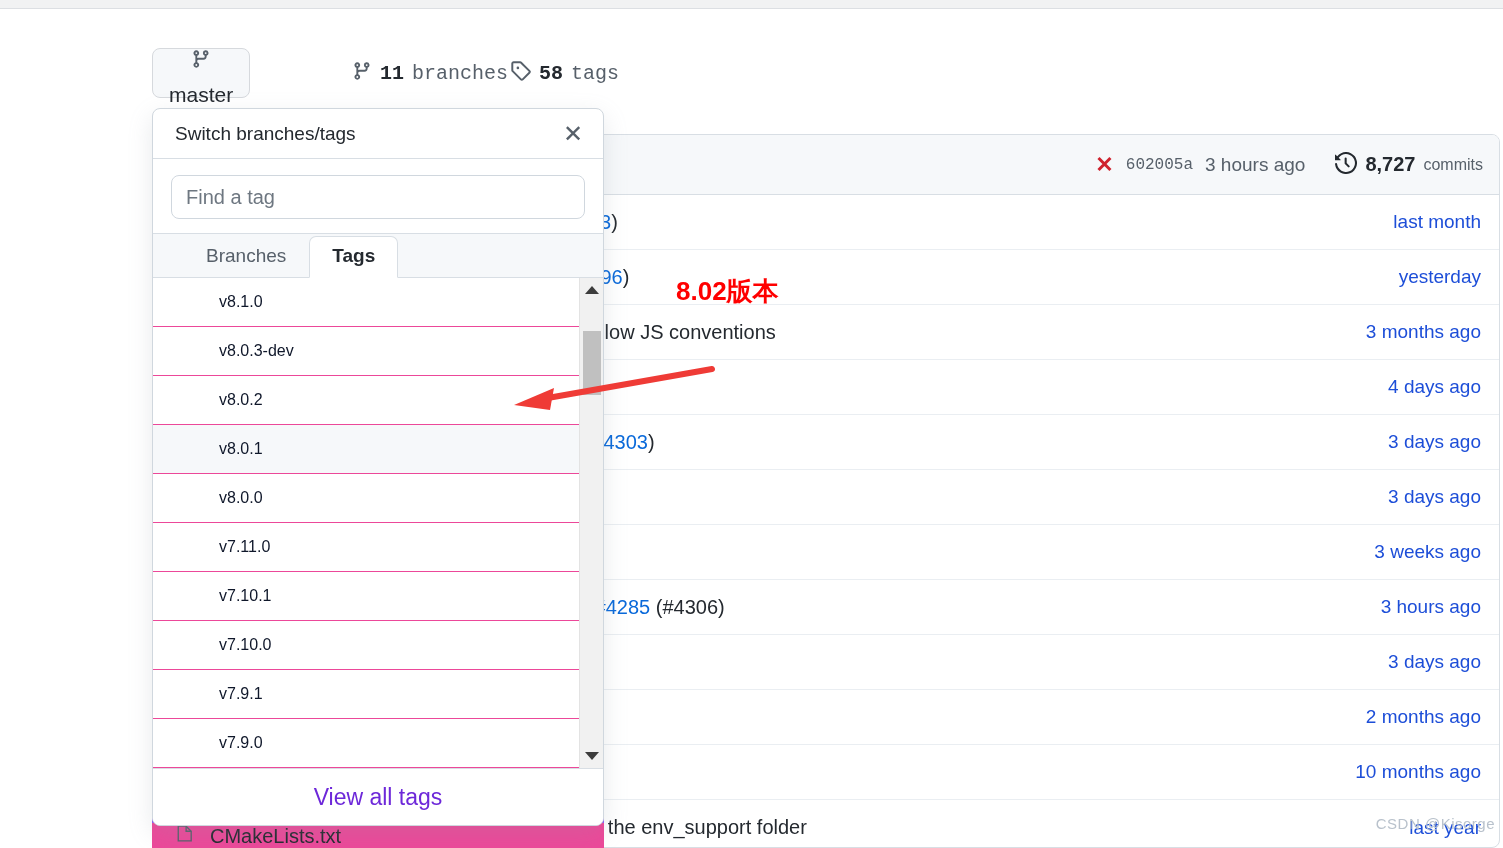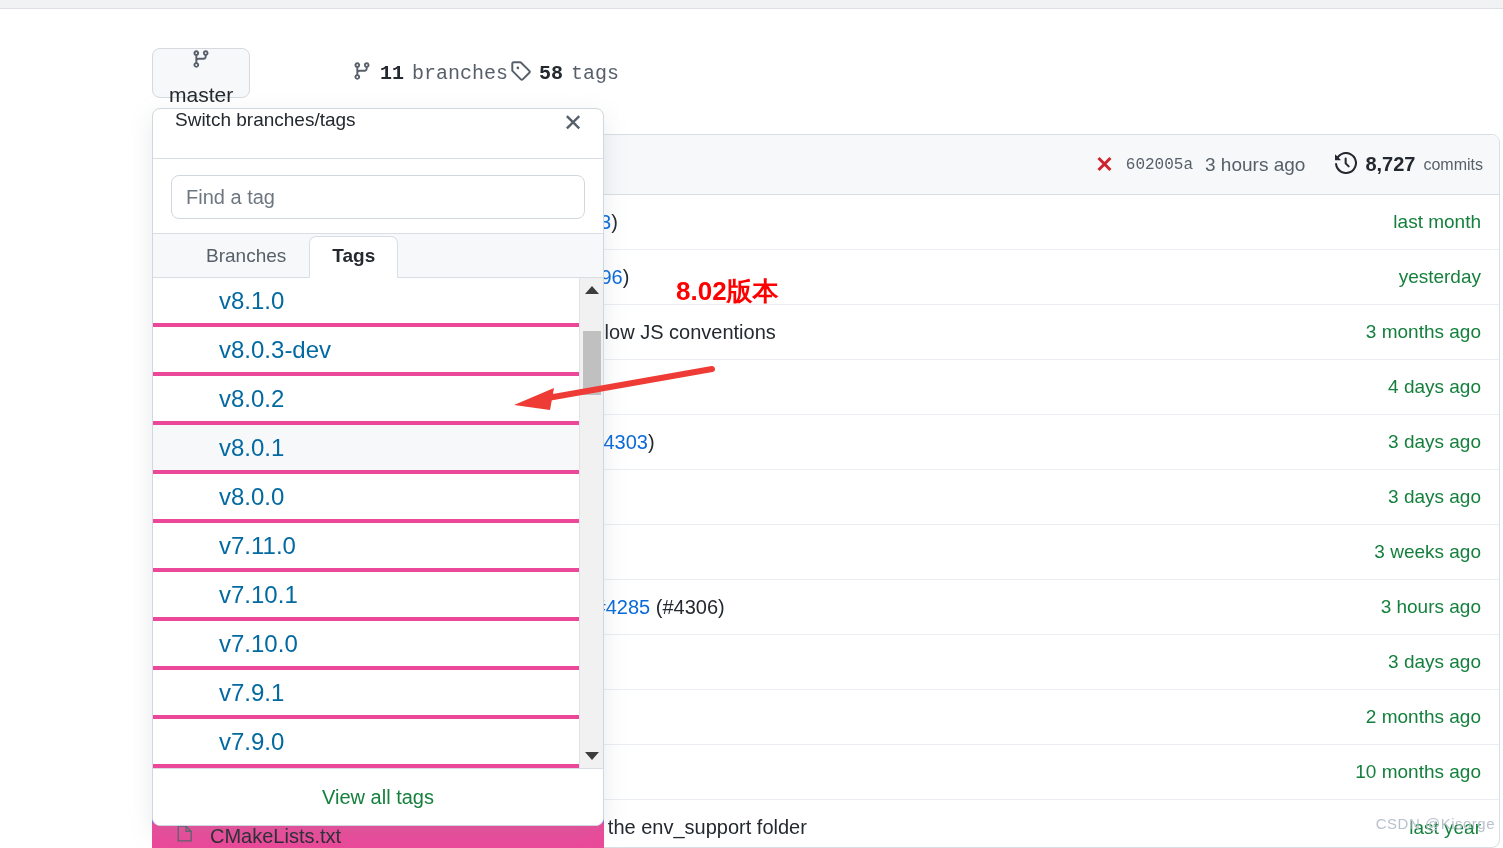--- a/index.html
+++ b/index.html
@@ -97,41 +97,41 @@
   .commit-count .w { font-size: 16px; color: #57606a; }
 
   .commit-row {
     display: flex; align-items: center; justify-content: space-between;
     height: 55px; padding: 0 18px;
     border-bottom: 1px solid #eaeef2;
   }
   .commit-row:last-child { border-bottom: none; }
   .commit-row .ctext { font-size: 20px; color: #24292f; white-space: nowrap; }
   .commit-row .ctext a { color: #0969da; text-decoration: none; }
-  .commit-row .ctime { font-size: 19px; color: #15803d; white-space: nowrap; }
+  .commit-row .ctime { font-size: 19px; color: #1d4ed8; white-space: nowrap; }
 
   
   .file-row {
     position: absolute; left: 152px; top: 817px; width: 452px; height: 31px;
     display: flex; align-items: flex-end; gap: 16px; padding-left: 24px;
     background: #ec4899; border-top: 6px solid #8b5cf6;
   }
   .file-row .fname { font-size: 20px; color: #24292f; }
 
   
   .dropdown {
     position: absolute; left: 152px; top: 108px;
     width: 452px; height: 718px;
     background: #ffffff;
     border: 1px solid #d0d7de; border-radius: 8px;
     box-shadow: 0 8px 24px rgba(140,149,159,0.2);
     display: flex; flex-direction: column; overflow: hidden;
   }
   .dd-head {
-    height: 50px; display: flex; align-items: flex-start; justify-content: space-between;
+    height: 50px; display: flex; align-items: center; justify-content: space-between;
     padding: 0 16px 0 22px; border-bottom: 1px solid #d8dee4;
   }
   .dd-head .title { font-size: 19px; color: #24292f; }
   .close-x {
     font-size: 24px; color: #57606a; line-height: 1; cursor: pointer;
     padding: 2px 4px; font-weight: 300;
   }
   .dd-search { padding: 16px 18px 14px; border-bottom: 1px solid #d8dee4; }
   .dd-search input {
     width: 100%; height: 44px; padding: 0 14px;
@@ -153,22 +153,22 @@
     position: relative; top: 1px;
   }
   .dd-tab.active {
     background: #ffffff; color: #24292f; font-weight: 600;
     border-color: #d8dee4; border-bottom-color: #ffffff;
   }
 
   .dd-list { position: relative; flex: 1; overflow: hidden; background: #fff; }
   .tag-row {
     height: 49px; display: flex; align-items: center;
-    padding-left: 66px; font-size: 24px; color: #0369a1;
-    border-bottom: 4px solid #ec4899; cursor: pointer;
+    padding-left: 66px; font-size: 16px; color: #0f172a;
+    border-bottom: 1px solid #ec4899; cursor: pointer;
   }
   .tag-row.selected { background: #f6f8fa; }
 
   
   .dd-scroll {
     position: absolute; right: 0; top: 0; bottom: 0; width: 24px;
     background: #f1f1f1; border-left: 1px solid #e3e3e3;
   }
   .sb-arrow {
     position: absolute; left: 0; width: 24px; height: 20px;
@@ -180,21 +180,21 @@
   .tri-down { width:0;height:0;border-left:7px solid transparent;border-right:7px solid transparent;border-top:8px solid #3c3c3c; }
   .sb-thumb {
     position: absolute; left: 3px; top: 53px; width: 18px; height: 64px;
     background: #c0c0c0; cursor: pointer;
   }
 
   .dd-footer {
     height: 57px; display: flex; align-items: center; justify-content: center;
     border-top: 1px solid #d8dee4; background: #fff;
   }
-  .dd-footer a { font-size: 20px; color: #15803d; text-decoration: none; cursor: pointer; text-align: center; }
+  .dd-footer a { font-size: 23px; color: #6d28d9; text-decoration: none; cursor: pointer; text-align: center; }
 
   
   .annot-text {
     position: absolute; left: 676px; top: 274px;
     font-size: 26px; font-weight: 700; color: #ff0000;
     font-family: "Liberation Sans", sans-serif; pointer-events: none;
   }
   .annot-arrow { position: absolute; left: 500px; top: 355px; pointer-events: none; }
 
   .watermark {

